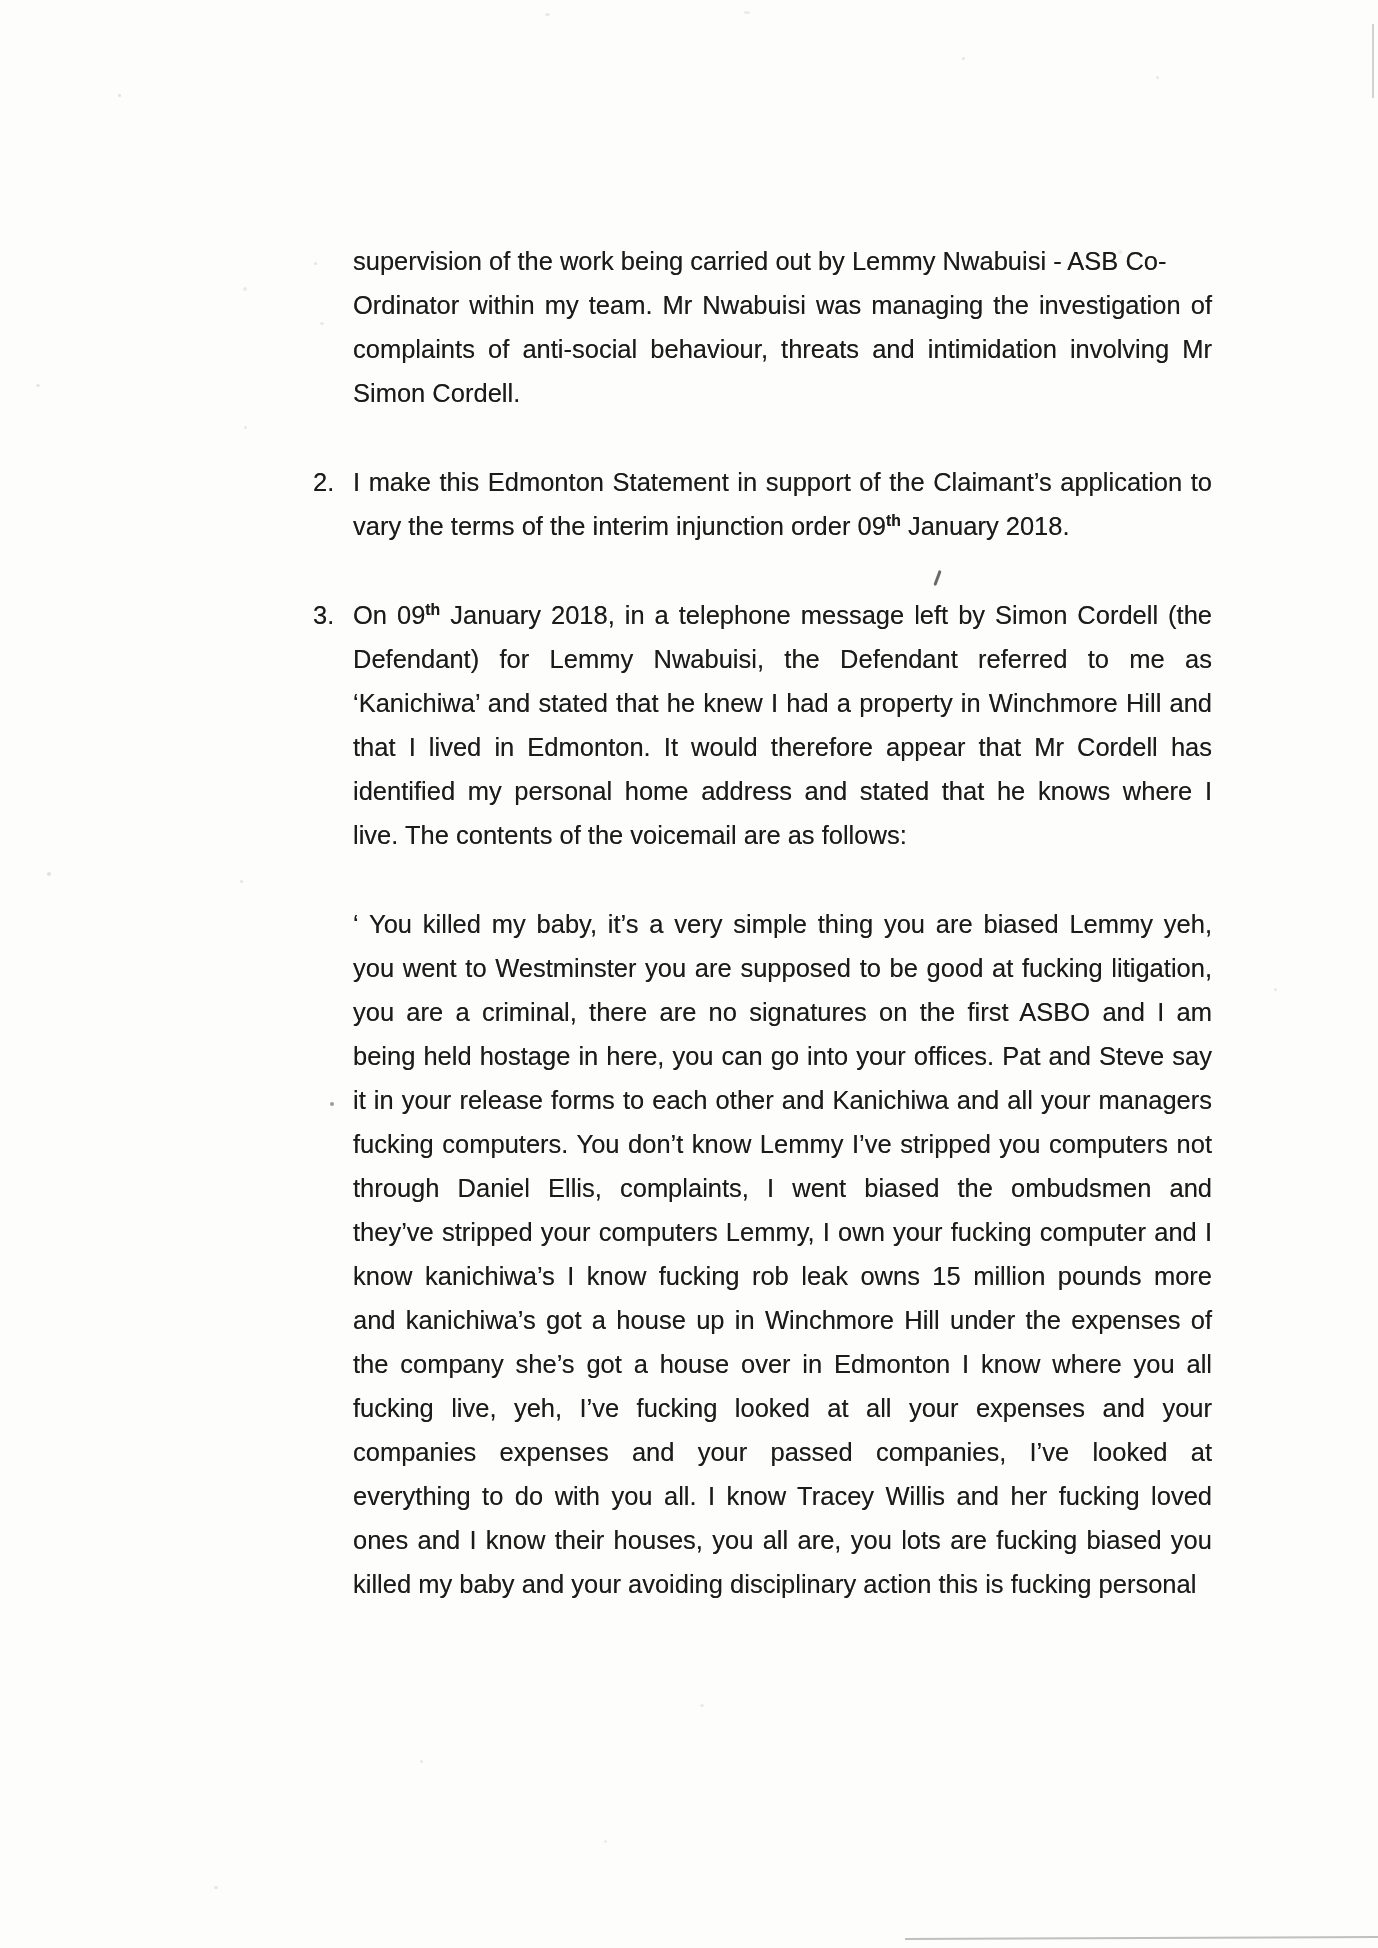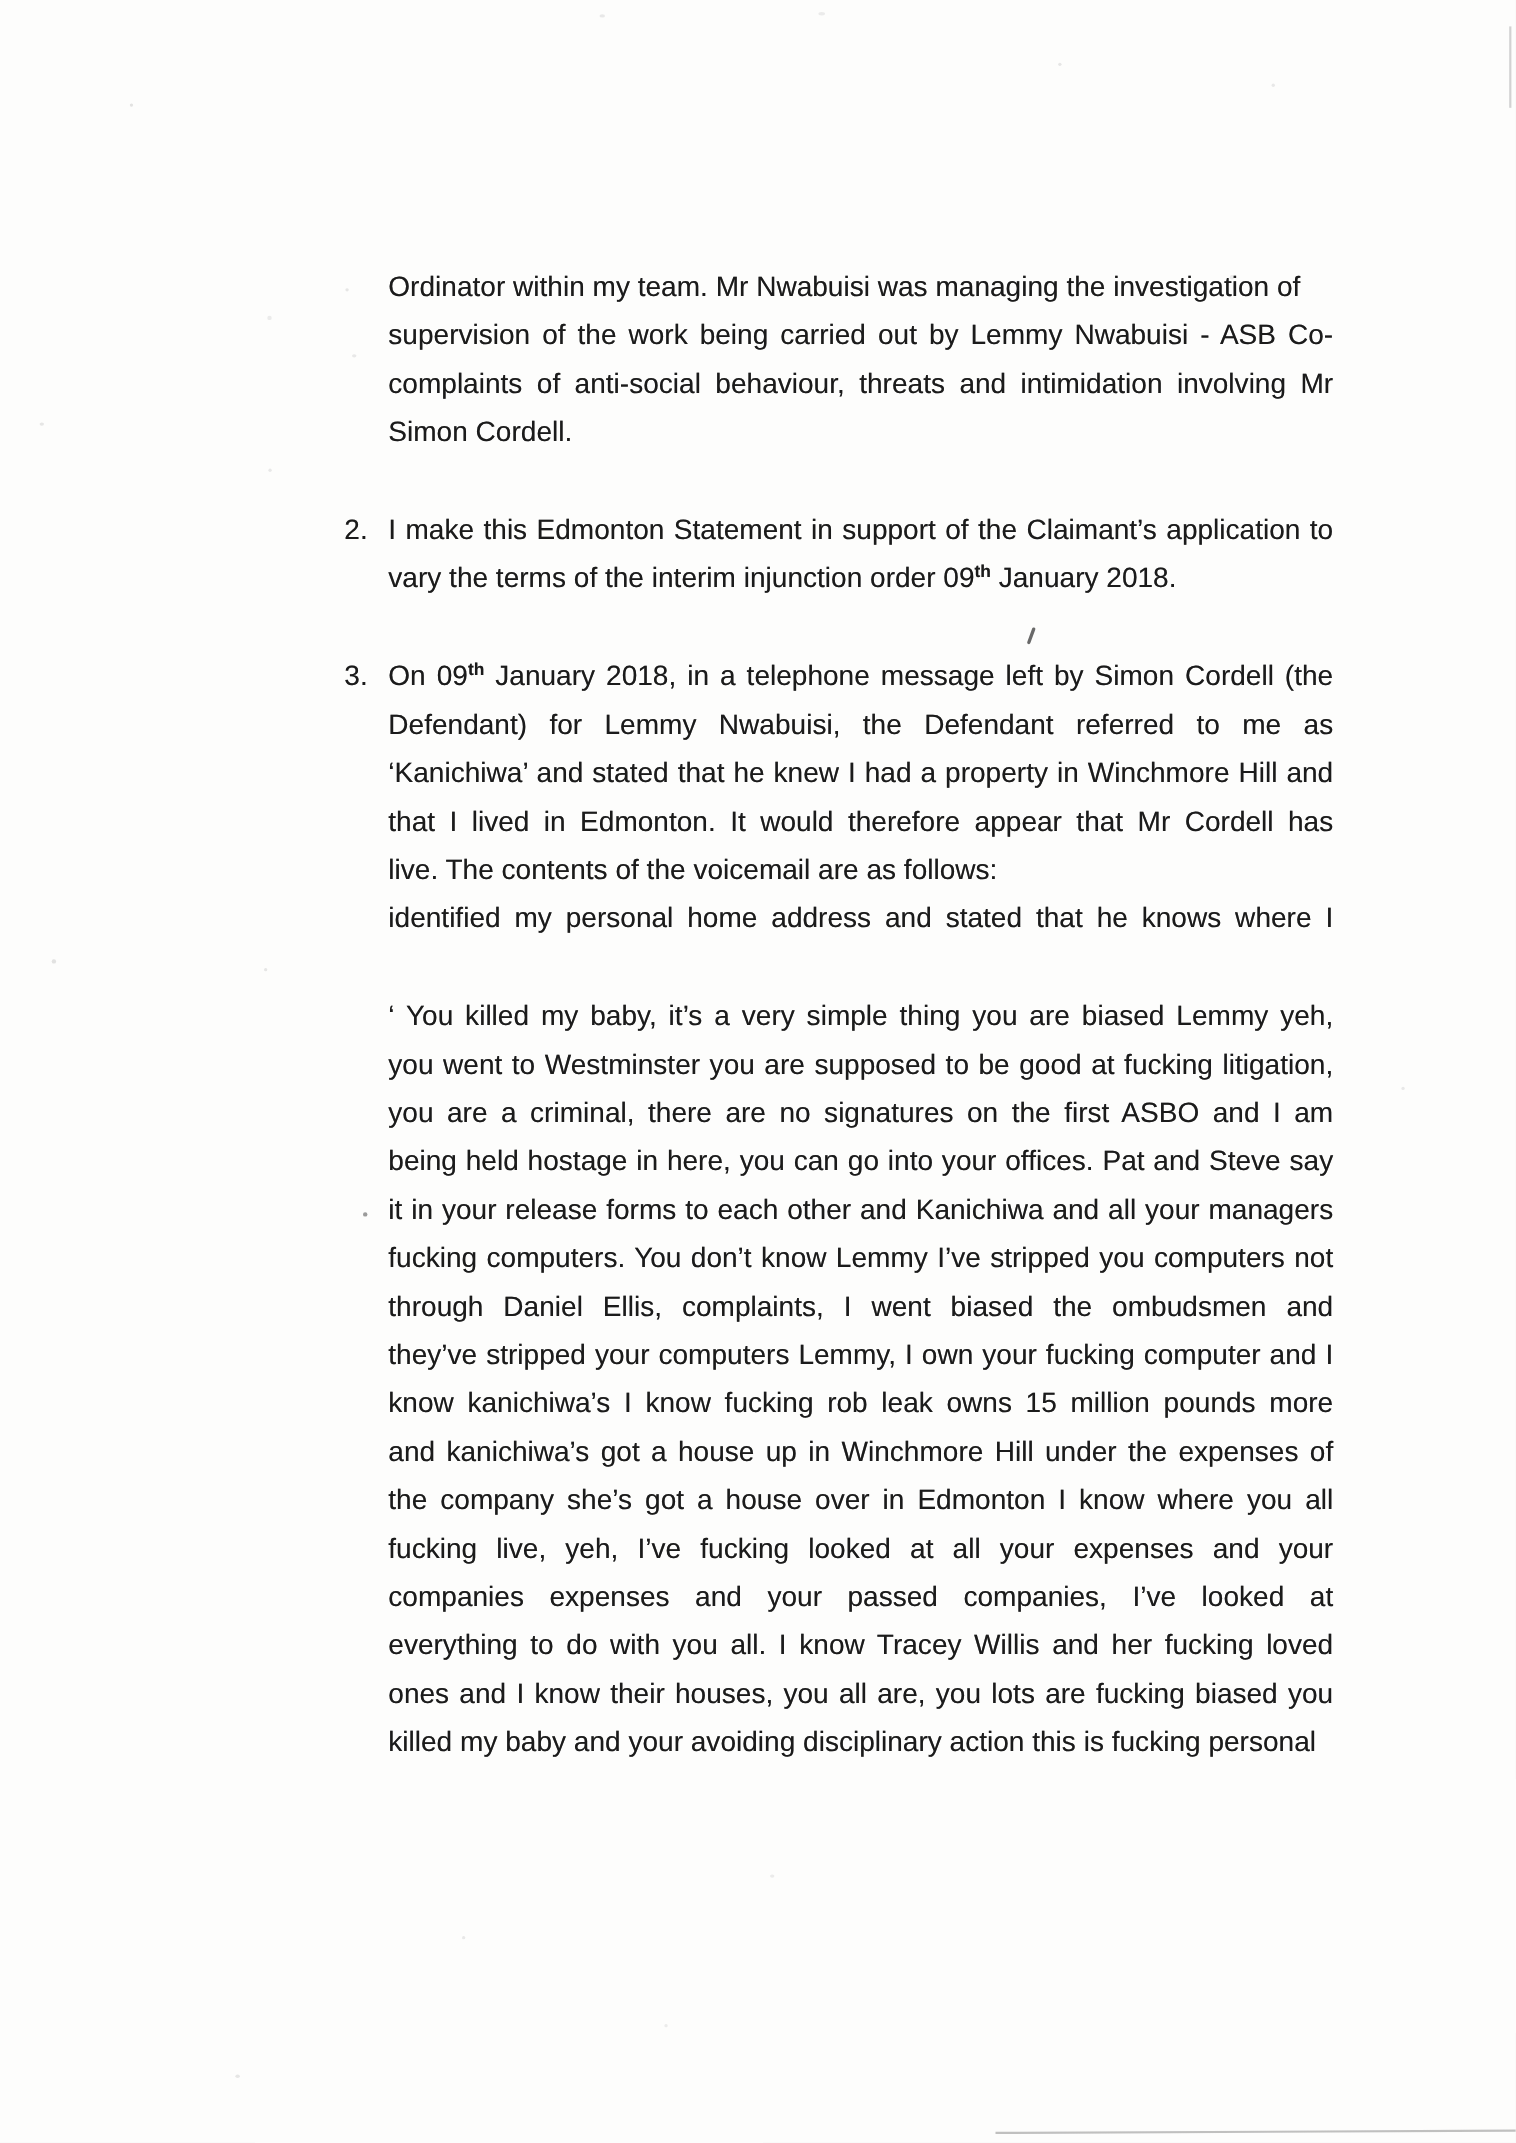--- a/index.html
+++ b/index.html
@@ -71,44 +71,44 @@
 </style>
 </head>
 <body>
 
 <div class="page">
 
   <div class="doc">
 
     <div class="para first-cont">
       <div class="para-text">
+          <div class="line">supervision of the work being carried out by Lemmy Nwabuisi - ASB Co-</div>
           <div class="line">Ordinator within my team. Mr Nwabuisi was managing the investigation of</div>
-          <div class="line">supervision of the work being carried out by Lemmy Nwabuisi - ASB Co-</div>
           <div class="line">complaints of anti-social behaviour, threats and intimidation involving Mr</div>
           <div class="line last">Simon Cordell.</div>
         </div>
     </div>
 
     <div class="para">
       <span class="num">2.</span>
       <div class="para-text">
           <div class="line">I make this Edmonton Statement in support of the Claimant’s application to</div>
           <div class="line last">vary the terms of the interim injunction order 09<sup>th</sup> January 2018.</div>
         </div>
     </div>
 
     <div class="para">
       <span class="num">3.</span>
       <div class="para-text">
           <div class="line">On 09<sup>th</sup> January 2018, in a telephone message left by Simon Cordell (the</div>
           <div class="line">Defendant) for Lemmy Nwabuisi, the Defendant referred to me as</div>
           <div class="line">‘Kanichiwa’ and stated that he knew I had a property in Winchmore Hill and</div>
           <div class="line">that I lived in Edmonton. It would therefore appear that Mr Cordell has</div>
+          <div class="line">identified my personal home address and stated that he knows where I</div>
           <div class="line last">live. The contents of the voicemail are as follows:</div>
-          <div class="line">identified my personal home address and stated that he knows where I</div>
         </div>
     </div>
 
     <div class="para">
       <div class="para-text">
           <div class="line">‘ You killed my baby, it’s a very simple thing you are biased Lemmy yeh,</div>
           <div class="line">you went to Westminster you are supposed to be good at fucking litigation,</div>
           <div class="line">you are a criminal, there are no signatures on the first ASBO and I am</div>
           <div class="line">being held hostage in here, you can go into your offices. Pat and Steve say</div>
           <div class="line">it in your release forms to each other and Kanichiwa and all your managers</div>

